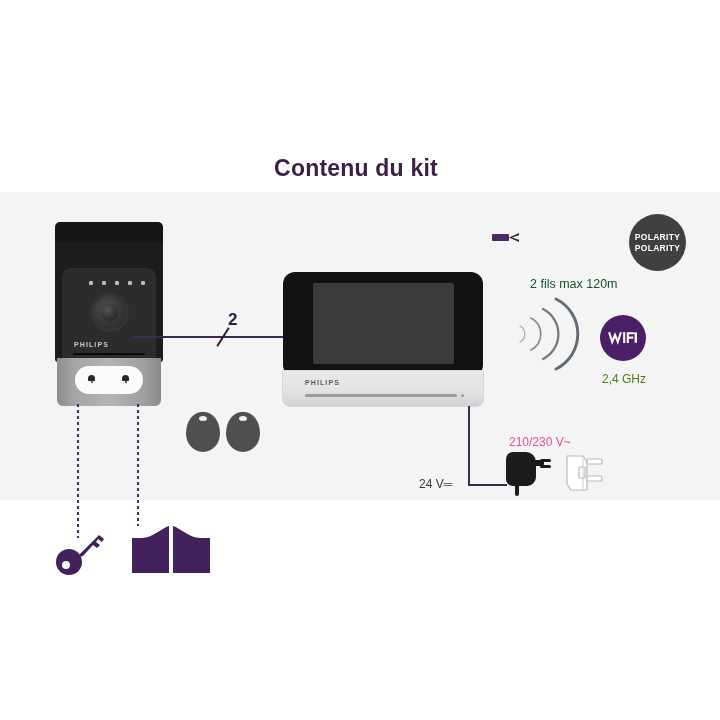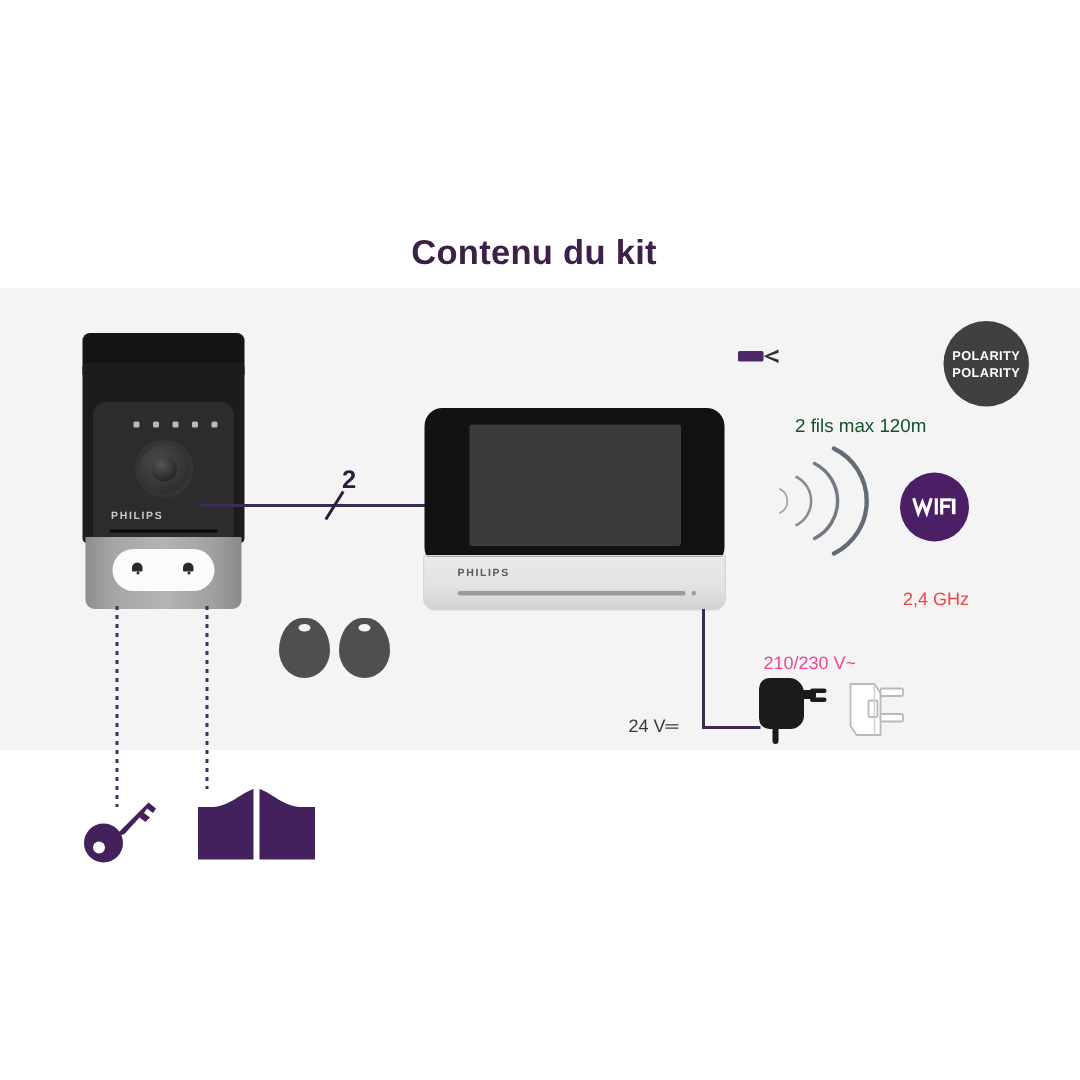--- a/index.html
+++ b/index.html
@@ -160,22 +160,22 @@
     font-size:8.5px;font-weight:bold;line-height:1.25;letter-spacing:.3px;text-align:center;
   }
 
   
   #wifi-waves{position:absolute;left:518px;top:295px;width:62px;height:78px;}
   #wifi-badge{
     position:absolute;left:600px;top:315px;width:46px;height:46px;border-radius:50%;
     background:#4b1f66;display:flex;align-items:center;justify-content:center;
   }
   #wifi-ghz{
-    position:absolute;left:570px;top:392px;width:108px;text-align:center;
-    font-size:12px;color:#ef4444;
+    position:absolute;left:570px;top:372px;width:108px;text-align:center;
+    font-size:12px;color:#4d7c0f;
   }
 
   
   #adapter{position:absolute;left:506px;top:452px;width:46px;height:40px;}
   #ad-body{
     position:absolute;left:0;top:0;width:30px;height:34px;background:#1b1b1b;
     border-radius:7px 10px 9px 7px;
   }
   #ad-neck{position:absolute;left:26px;top:8px;width:12px;height:6px;background:#1b1b1b;border-radius:2px;}
   .ad-prong{position:absolute;width:11px;height:3px;background:#1b1b1b;border-radius:2px;left:34px;}

